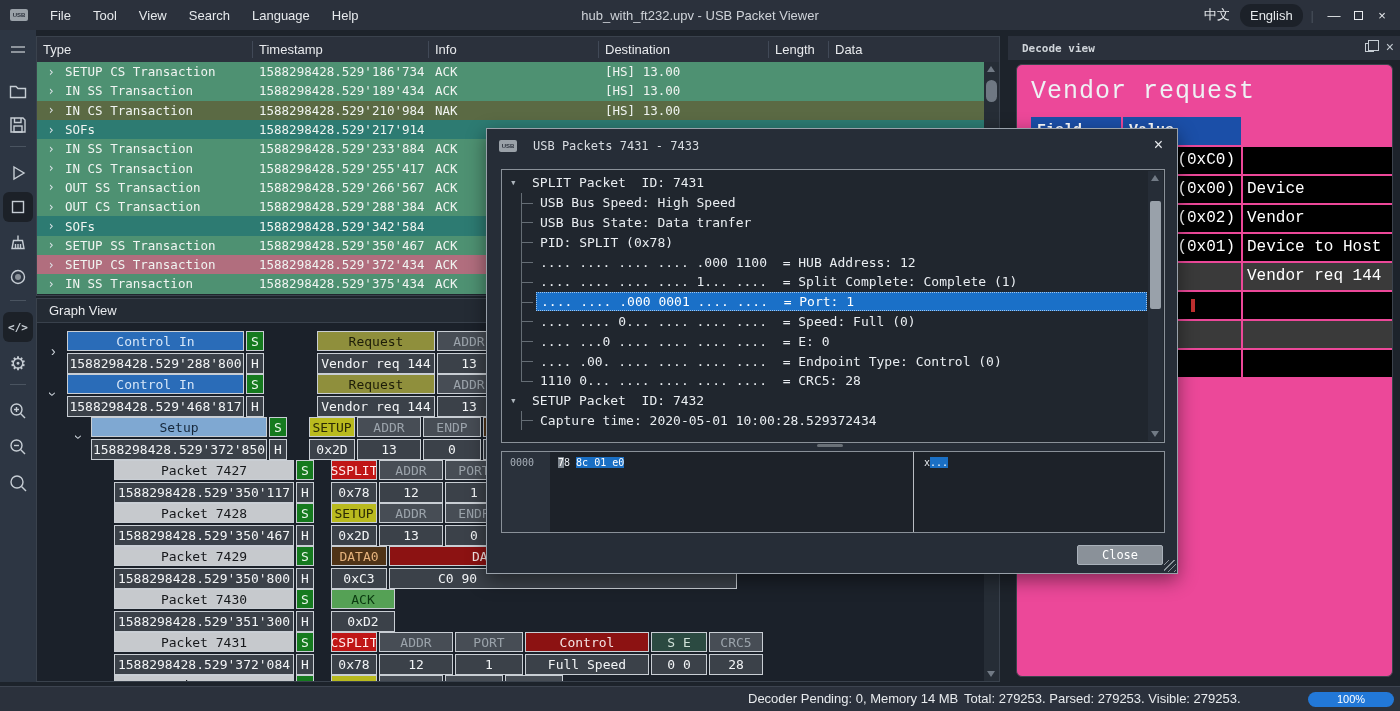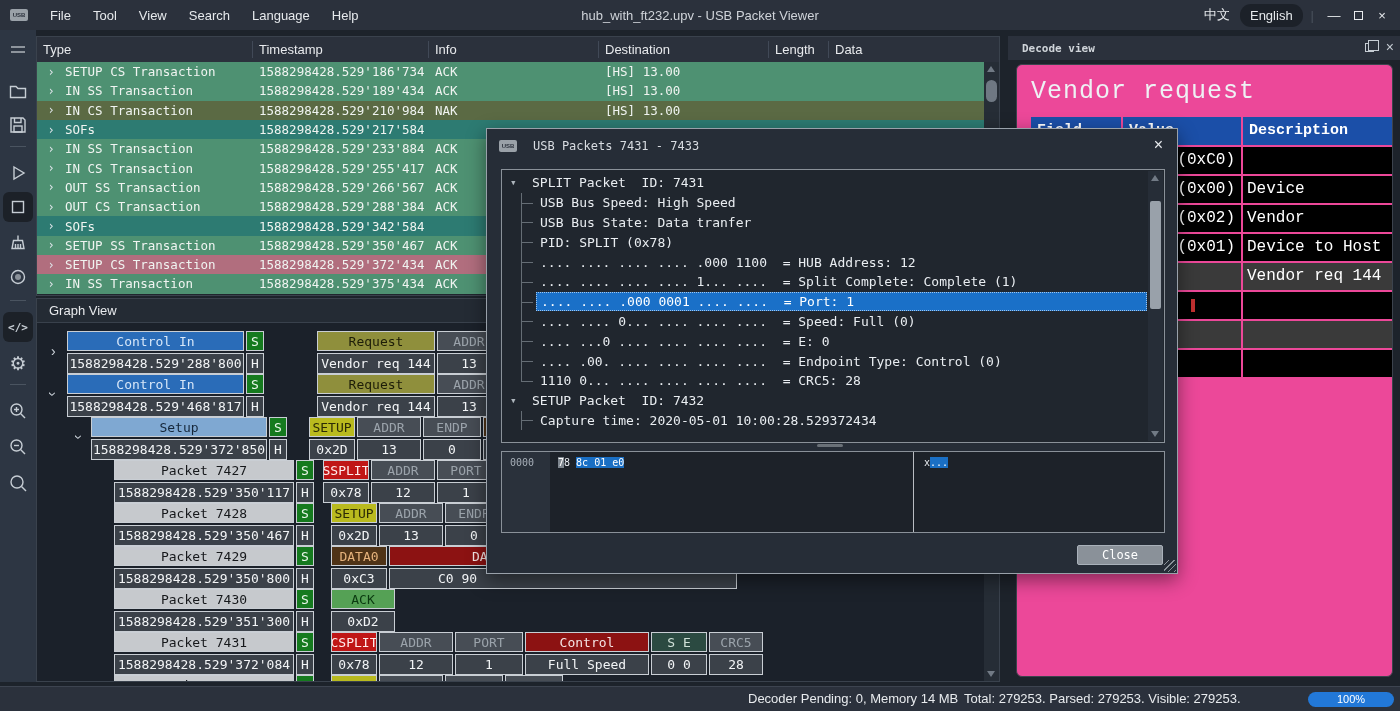--- a/index.html
+++ b/index.html
@@ -253,21 +253,21 @@
     <span class="hc" style="width:176px">Timestamp</span>
     <span class="hc" style="width:170px">Info</span>
     <span class="hc" style="width:170px">Destination</span>
     <span class="hc" style="width:60px">Length</span>
     <span class="hc" style="flex:1;border-right:none">Data</span>
   </div>
   <div id="pkt-rows">
     <div class="prow bg-green"><span class="chev">›</span><span class="c-type">SETUP CS Transaction</span><span class="c-ts">1588298428.529'186'734</span><span class="c-info">ACK</span><span class="c-dest">[HS] 13.00</span><span class="c-len"></span><span class="c-data"></span></div>
     <div class="prow bg-green"><span class="chev">›</span><span class="c-type">IN SS Transaction</span><span class="c-ts">1588298428.529'189'434</span><span class="c-info">ACK</span><span class="c-dest">[HS] 13.00</span><span class="c-len"></span><span class="c-data"></span></div>
     <div class="prow bg-olive"><span class="chev">›</span><span class="c-type">IN CS Transaction</span><span class="c-ts">1588298428.529'210'984</span><span class="c-info">NAK</span><span class="c-dest">[HS] 13.00</span><span class="c-len"></span><span class="c-data"></span></div>
-    <div class="prow bg-teal"><span class="chev">›</span><span class="c-type">SOFs</span><span class="c-ts">1588298428.529'217'584</span><span class="c-info"></span><span class="c-dest"></span><span class="c-len"></span><span class="c-data"></span></div>
+    <div class="prow bg-teal"><span class="chev">›</span><span class="c-type">SOFs</span><span class="c-ts">1588298428.529'217'914</span><span class="c-info"></span><span class="c-dest"></span><span class="c-len"></span><span class="c-data"></span></div>
     <div class="prow bg-green"><span class="chev">›</span><span class="c-type">IN SS Transaction</span><span class="c-ts">1588298428.529'233'884</span><span class="c-info">ACK</span><span class="c-dest"></span><span class="c-len"></span><span class="c-data"></span></div>
     <div class="prow bg-green"><span class="chev">›</span><span class="c-type">IN CS Transaction</span><span class="c-ts">1588298428.529'255'417</span><span class="c-info">ACK</span><span class="c-dest"></span><span class="c-len"></span><span class="c-data"></span></div>
     <div class="prow bg-green"><span class="chev">›</span><span class="c-type">OUT SS Transaction</span><span class="c-ts">1588298428.529'266'567</span><span class="c-info">ACK</span><span class="c-dest"></span><span class="c-len"></span><span class="c-data"></span></div>
     <div class="prow bg-green"><span class="chev">›</span><span class="c-type">OUT CS Transaction</span><span class="c-ts">1588298428.529'288'384</span><span class="c-info">ACK</span><span class="c-dest"></span><span class="c-len"></span><span class="c-data"></span></div>
     <div class="prow bg-teal"><span class="chev">›</span><span class="c-type">SOFs</span><span class="c-ts">1588298428.529'342'584</span><span class="c-info"></span><span class="c-dest"></span><span class="c-len"></span><span class="c-data"></span></div>
     <div class="prow bg-green"><span class="chev">›</span><span class="c-type">SETUP SS Transaction</span><span class="c-ts">1588298428.529'350'467</span><span class="c-info">ACK</span><span class="c-dest"></span><span class="c-len"></span><span class="c-data"></span></div>
     <div class="prow bg-pink"><span class="chev">›</span><span class="c-type">SETUP CS Transaction</span><span class="c-ts">1588298428.529'372'434</span><span class="c-info">ACK</span><span class="c-dest"></span><span class="c-len"></span><span class="c-data"></span></div>
     <div class="prow bg-green"><span class="chev">›</span><span class="c-type">IN SS Transaction</span><span class="c-ts">1588298428.529'375'434</span><span class="c-info">ACK</span><span class="c-dest"></span><span class="c-len"></span><span class="c-data"></span></div>
   </div>
   <div class="vscroll" style="right:0;top:25px;bottom:0">
@@ -336,21 +336,21 @@
       </div>
     </div>
 
     <div class="grow" style="top:137px">
       <div class="lblk" style="left:77px;width:200px">
         <div class="gcell hd-lgray">Packet 7427</div>
         <div class="gcell sbox">S</div>
         <div class="gcell val">1588298428.529'350'117</div>
         <div class="gcell hbox">H</div>
       </div>
-      <div class="rblk" style="left:286px;grid-template-columns:46px 64px 58px">
+      <div class="rblk" style="left:294px;grid-template-columns:46px 64px 58px">
         <div class="gcell hd-red">SSPLIT</div>
         <div class="gcell hd-gray">ADDR</div>
         <div class="gcell hd-gray">PORT</div>
         <div class="gcell val">0x78</div>
         <div class="gcell val">12</div>
         <div class="gcell val">1</div>
       </div>
     </div>
 
     <div class="grow" style="top:180px">
@@ -446,21 +446,20 @@
   <span class="title">Decode view</span>
   <span id="float-icon"></span>
   <span id="decode-close">×</span>
 </div>
 <div id="decode-panel">
   <div id="decode-heading">Vendor request</div>
   <div id="decode-table">
     <div class="drow dhead">
       <span class="dcell d-field">Field</span>
       <span class="dcell d-value" style="text-align:left">Value</span>
-      <span class="dcell d-desc">Description</span>
     </div>
     <div class="drow rowbg-black">
         <span class="dcell d-field"></span>
         <span class="dcell d-value">00 (0xC0)</span>
         <span class="dcell d-desc"></span>
       </div>
     <div class="drow rowbg-black">
         <span class="dcell d-field"></span>
         <span class="dcell d-value">00 (0x00)</span>
         <span class="dcell d-desc">Device</span>

